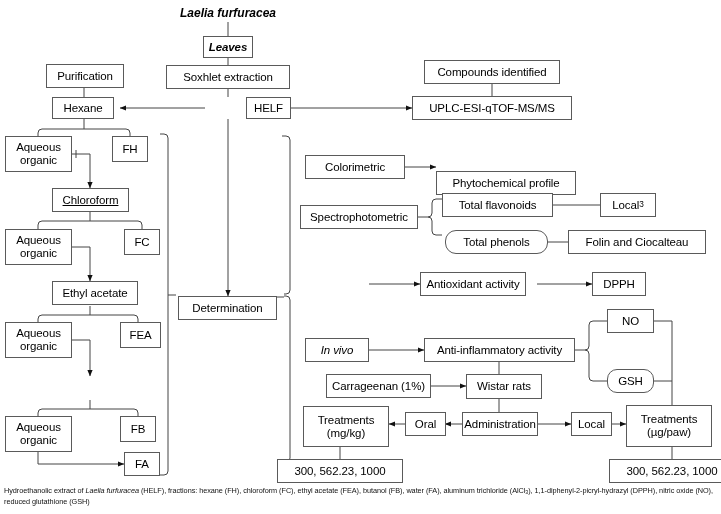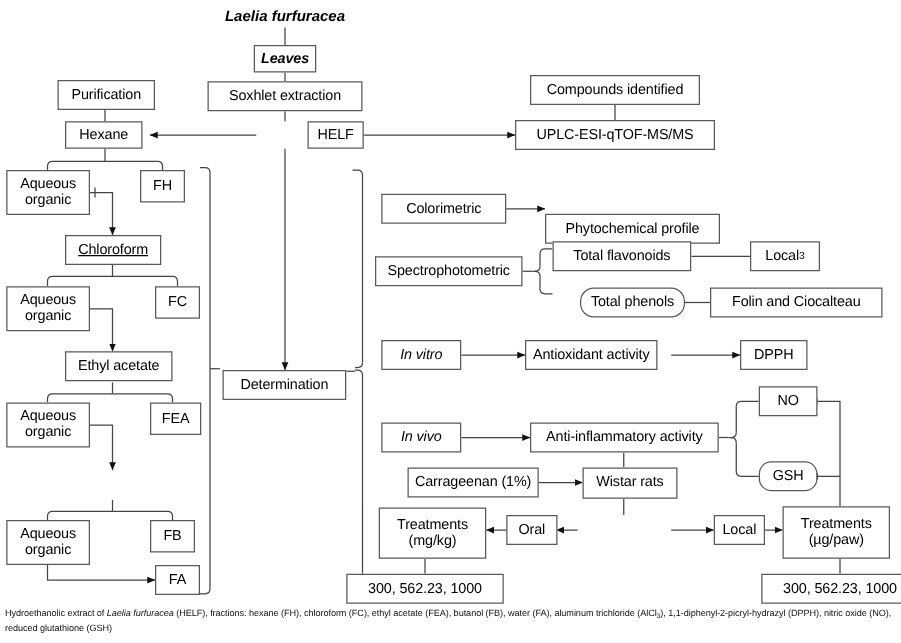--- a/index.html
+++ b/index.html
@@ -195,38 +195,38 @@
   <div class="node" style="left:436px;top:171px;width:140px;height:24px;">Phytochemical profile</div>
 
   <div class="node" style="left:300px;top:205px;width:118px;height:24px;">Spectrophotometric</div>
 
   <div class="node" style="left:442px;top:193px;width:111px;height:24px;">Total flavonoids</div>
   <div class="node" style="left:600px;top:193px;width:56px;height:24px;">
       <span>Local</span>
       <sub>3</sub>
     </div>
 
-  <div class="node" style="left:464px;top:230px;width:84px;height:24px;border-radius:11px;">Total phenols</div>
+  <div class="node" style="left:445px;top:230px;width:103px;height:24px;border-radius:11px;">Total phenols</div>
   <div class="node" style="left:568px;top:230px;width:138px;height:24px;">Folin and Ciocalteau</div>
 
-  <div class="node ital" style="left:305px;top:272px;width:64px;height:24px;">In vitro</div>
   <div class="node" style="left:420px;top:272px;width:106px;height:24px;">Antioxidant activity</div>
   <div class="node" style="left:592px;top:272px;width:54px;height:24px;">DPPH</div>
 
   <div class="node ital" style="left:305px;top:338px;width:64px;height:24px;">In vivo</div>
   <div class="node" style="left:424px;top:338px;width:151px;height:24px;">Anti-inflammatory activity</div>
 
   <div class="node" style="left:607px;top:309px;width:47px;height:24px;">NO</div>
   <div class="node" style="left:607px;top:369px;width:47px;height:24px;border-radius:10px;">GSH</div>
 
   <div class="node" style="left:326px;top:374px;width:105px;height:24px;">Carrageenan (1%)</div>
   <div class="node" style="left:466px;top:374px;width:76px;height:25px;">Wistar rats</div>
 
   <div class="node" style="left:303px;top:406px;width:86px;height:41px;padding:0 4px;">Treatments (mg/kg)</div>
   <div class="node" style="left:405px;top:412px;width:41px;height:24px;">Oral</div>
+  <div class="node" style="left:462px;top:412px;width:76px;height:24px;">Administration</div>
   <div class="node" style="left:571px;top:412px;width:41px;height:24px;">Local</div>
   <div class="node" style="left:626px;top:405px;width:86px;height:42px;padding:0 4px;">Treatments (µg/paw)</div>
 
   <div class="node" style="left:277px;top:459px;width:126px;height:24px;">300, 562.23, 1000</div>
   <div class="node" style="left:609px;top:459px;width:126px;height:24px;">300, 562.23, 1000</div>
 
   <div class="caption"><span>Hydroethanolic extract of </span><i>Laelia furfuracea</i><span> (HELF), fractions: hexane (FH), chloroform (FC), ethyl acetate (FEA), butanol (FB), water (FA), aluminum trichloride (AlCl</span><sub>3</sub><span>), 1,1-diphenyl-2-picryl-hydrazyl (DPPH), nitric oxide (NO), reduced glutathione (GSH)</span></div>
 
 </div>
 

